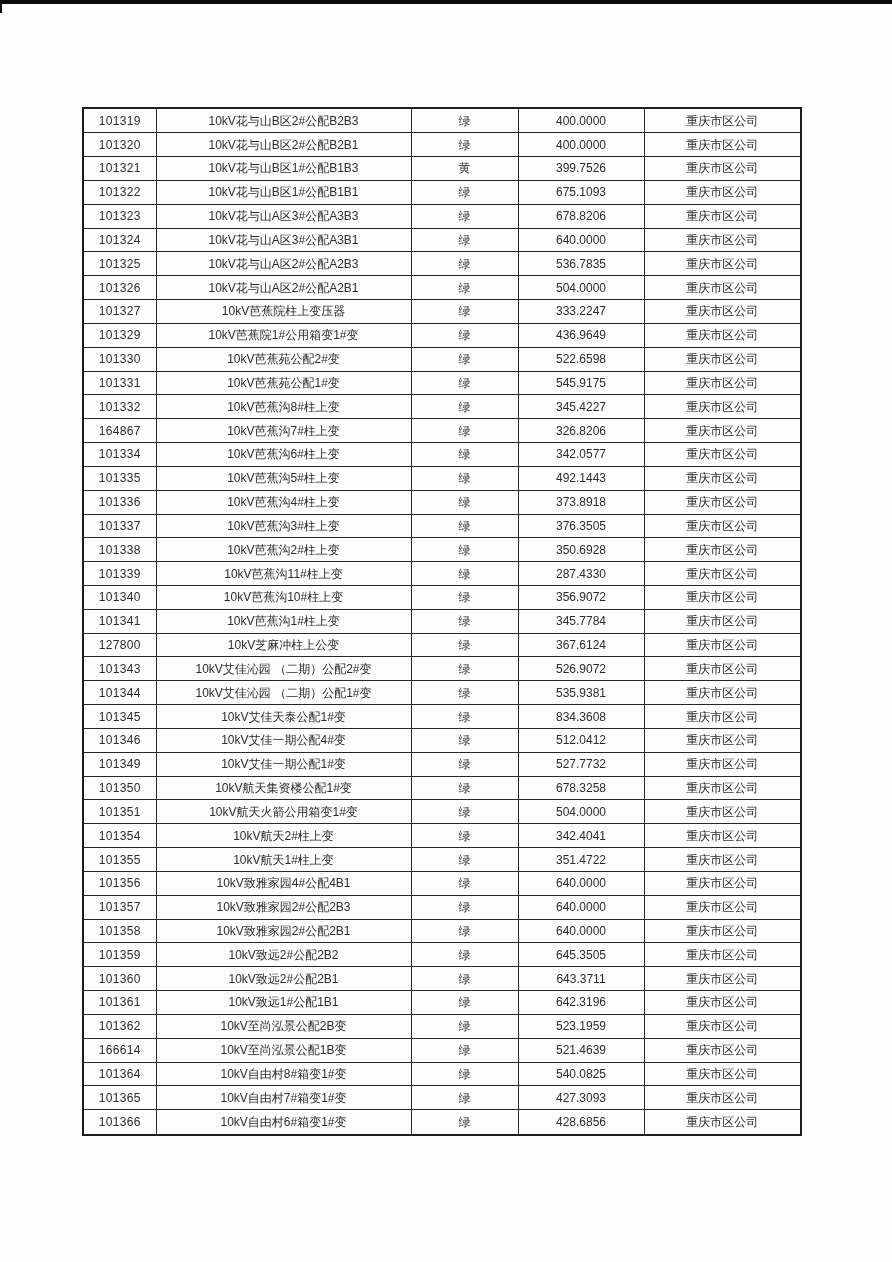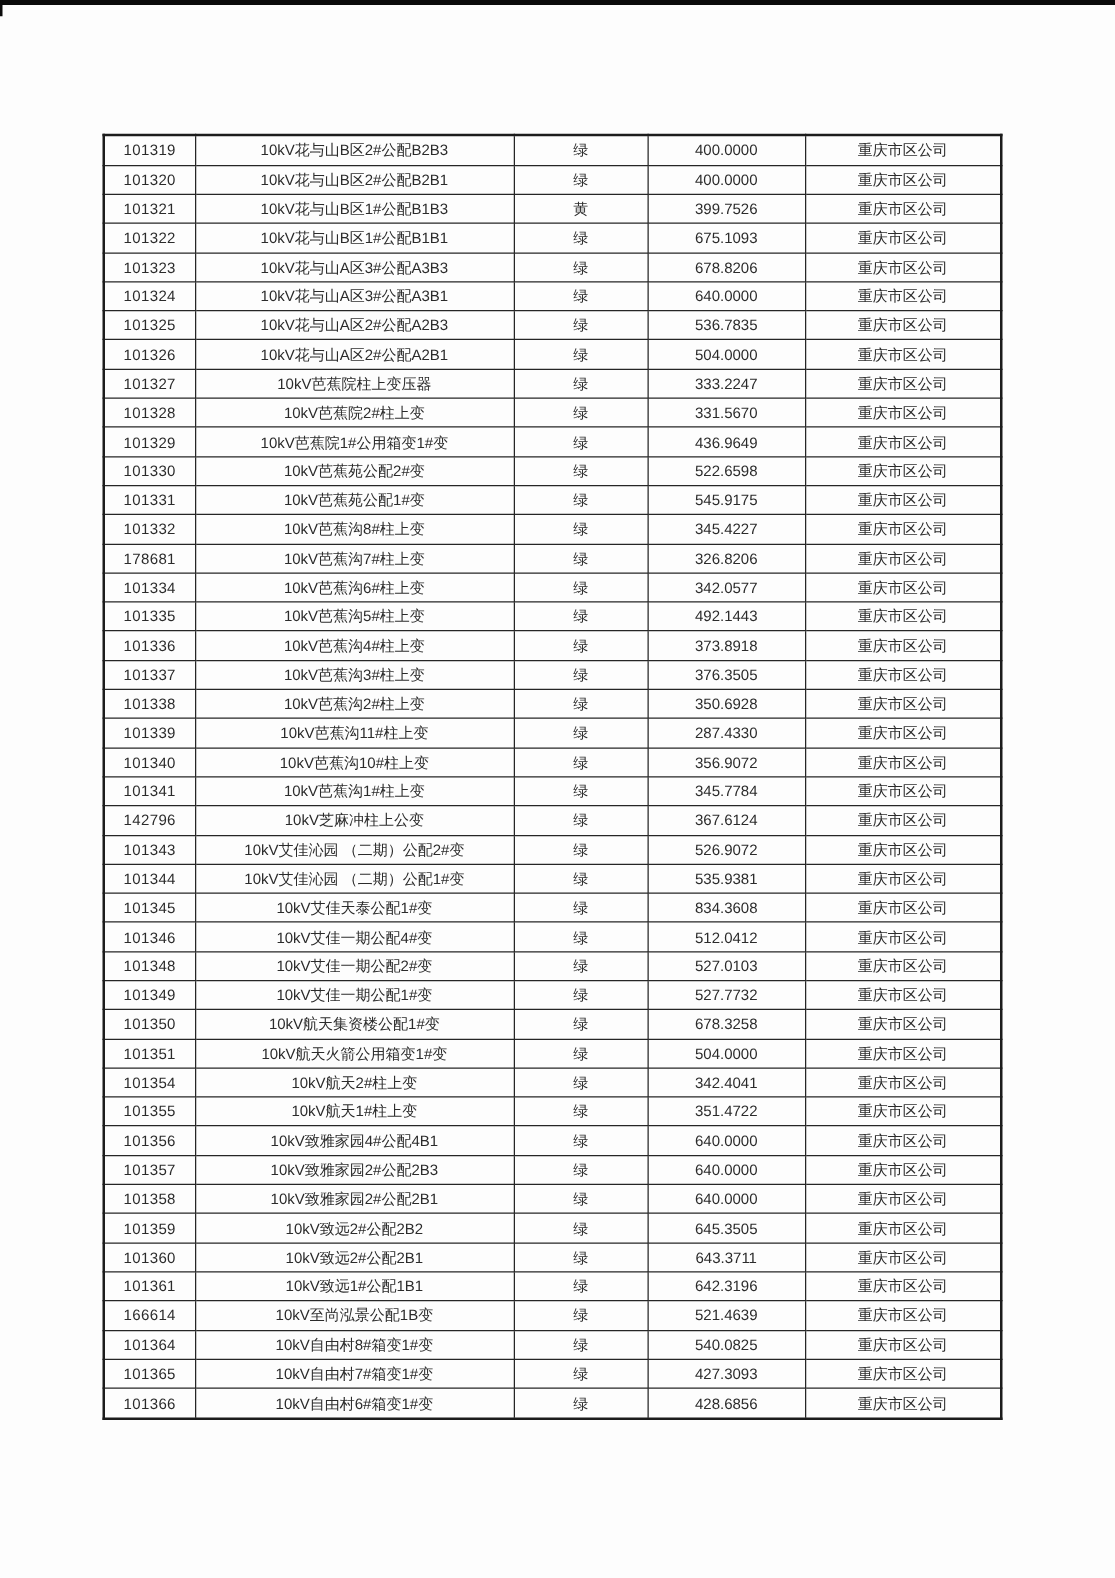--- a/index.html
+++ b/index.html
@@ -128,27 +128,20 @@
       </tr>
 
       <tr>
         <td class="cell-id">101327</td>
         <td>10kV芭蕉院柱上变压器</td>
         <td>绿</td>
         <td>333.2247</td>
         <td>重庆市区公司</td>
       </tr>
 
-      <tr>
-        <td class="cell-id">101328</td>
-        <td>10kV芭蕉院2#柱上变</td>
-        <td>绿</td>
-        <td>331.5670</td>
-        <td>重庆市区公司</td>
-      </tr>
 
       <tr>
         <td class="cell-id">101329</td>
         <td>10kV芭蕉院1#公用箱变1#变</td>
         <td>绿</td>
         <td>436.9649</td>
         <td>重庆市区公司</td>
       </tr>
 
       <tr>
@@ -169,21 +162,21 @@
 
       <tr>
         <td class="cell-id">101332</td>
         <td>10kV芭蕉沟8#柱上变</td>
         <td>绿</td>
         <td>345.4227</td>
         <td>重庆市区公司</td>
       </tr>
 
       <tr>
-        <td class="cell-id">178681</td>
+        <td class="cell-id">164867</td>
         <td>10kV芭蕉沟7#柱上变</td>
         <td>绿</td>
         <td>326.8206</td>
         <td>重庆市区公司</td>
       </tr>
 
       <tr>
         <td class="cell-id">101334</td>
         <td>10kV芭蕉沟6#柱上变</td>
         <td>绿</td>
@@ -241,21 +234,21 @@
 
       <tr>
         <td class="cell-id">101341</td>
         <td>10kV芭蕉沟1#柱上变</td>
         <td>绿</td>
         <td>345.7784</td>
         <td>重庆市区公司</td>
       </tr>
 
       <tr>
-        <td class="cell-id">142796</td>
+        <td class="cell-id">127800</td>
         <td>10kV芝麻冲柱上公变</td>
         <td>绿</td>
         <td>367.6124</td>
         <td>重庆市区公司</td>
       </tr>
 
       <tr>
         <td class="cell-id">101343</td>
         <td>10kV艾佳沁园 （二期）公配2#变</td>
         <td>绿</td>
@@ -281,27 +274,20 @@
 
       <tr>
         <td class="cell-id">101346</td>
         <td>10kV艾佳一期公配4#变</td>
         <td>绿</td>
         <td>512.0412</td>
         <td>重庆市区公司</td>
       </tr>
 
 
-      <tr>
-        <td class="cell-id">101348</td>
-        <td>10kV艾佳一期公配2#变</td>
-        <td>绿</td>
-        <td>527.0103</td>
-        <td>重庆市区公司</td>
-      </tr>
 
       <tr>
         <td class="cell-id">101349</td>
         <td>10kV艾佳一期公配1#变</td>
         <td>绿</td>
         <td>527.7732</td>
         <td>重庆市区公司</td>
       </tr>
 
       <tr>
@@ -379,20 +365,27 @@
       </tr>
 
       <tr>
         <td class="cell-id">101361</td>
         <td>10kV致远1#公配1B1</td>
         <td>绿</td>
         <td>642.3196</td>
         <td>重庆市区公司</td>
       </tr>
 
+      <tr>
+        <td class="cell-id">101362</td>
+        <td>10kV至尚泓景公配2B变</td>
+        <td>绿</td>
+        <td>523.1959</td>
+        <td>重庆市区公司</td>
+      </tr>
 
       <tr>
         <td class="cell-id">166614</td>
         <td>10kV至尚泓景公配1B变</td>
         <td>绿</td>
         <td>521.4639</td>
         <td>重庆市区公司</td>
       </tr>
 
       <tr>

